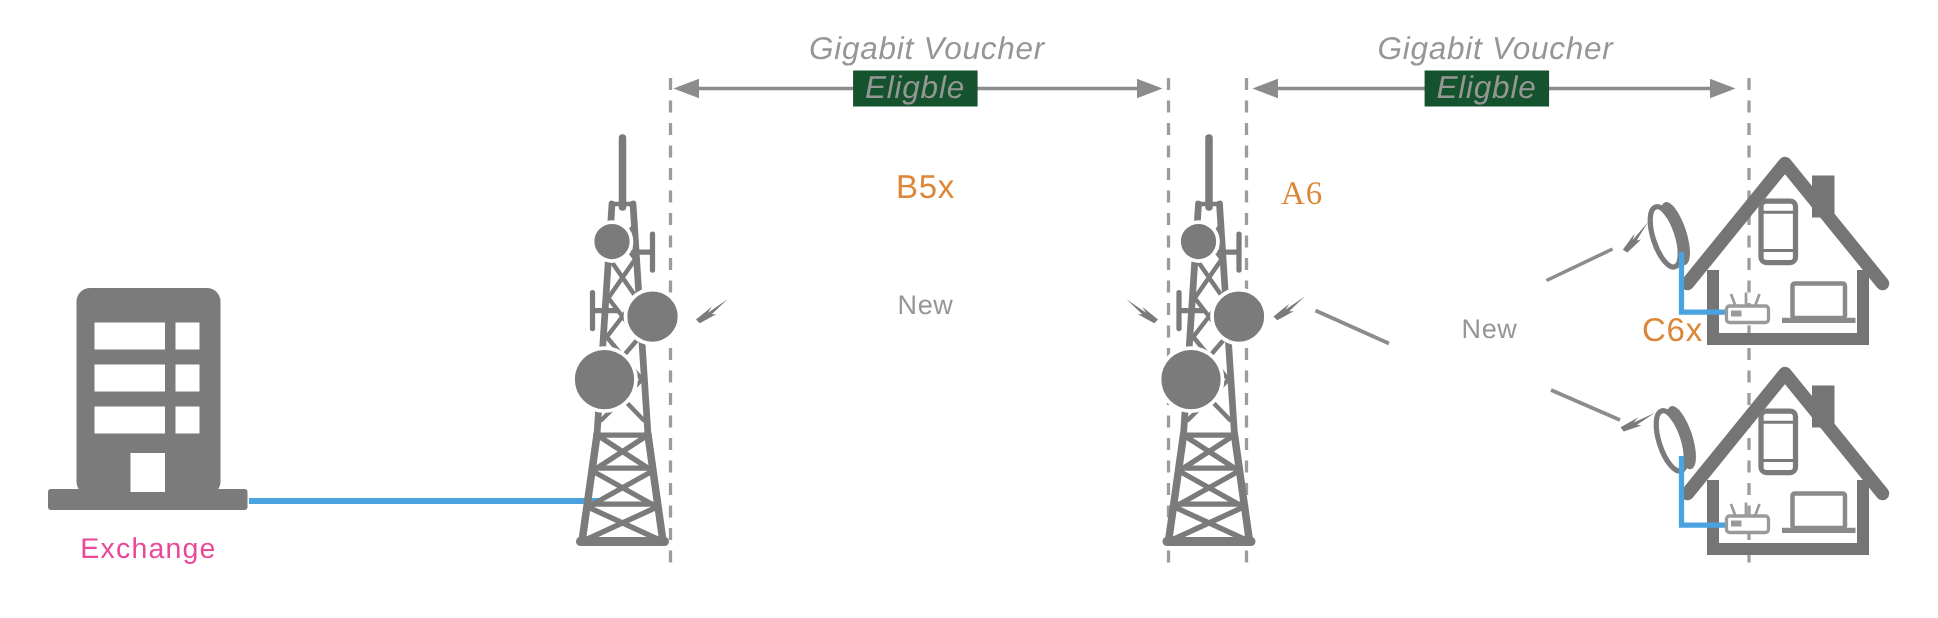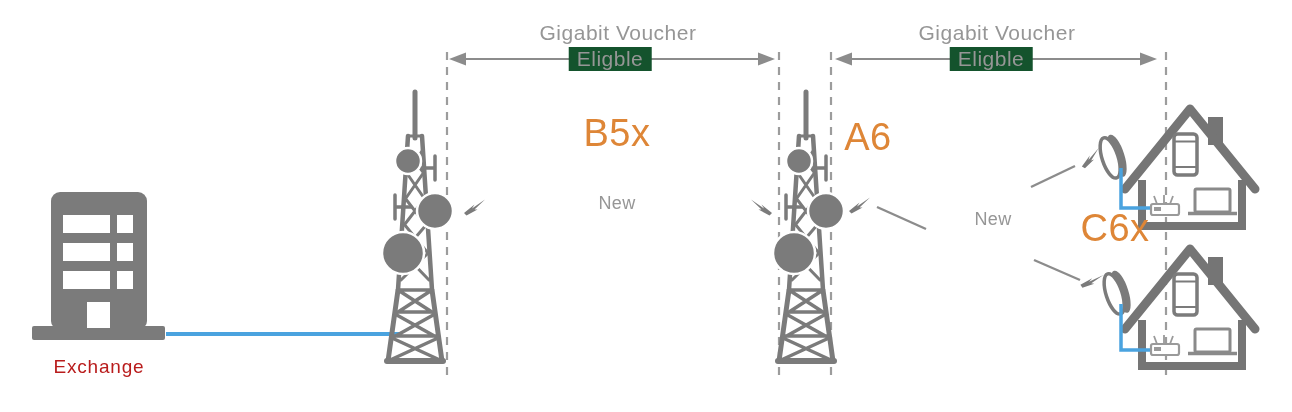--- a/index.html
+++ b/index.html
@@ -3,25 +3,25 @@
 <meta charset="utf-8">
 <style>
   html,body{margin:0;padding:0;background:#ffffff;}
   .stage{
     position:relative;width:1292px;height:412px;background:#ffffff;overflow:hidden;
     font-family:"Liberation Sans", sans-serif;
   }
   .stage svg{position:absolute;left:0;top:0;}
   .lbl{position:absolute;transform:translateX(-50%);white-space:nowrap;line-height:1.15;}
   .lbl.gray{color:#969696;}
-  .lbl.lg{font-size:21px;letter-spacing:0.5px;}
+  .lbl.lg{font-size:21px;letter-spacing:0.5px;font-style:italic;}
   .lbl.md{font-size:18px;letter-spacing:0.4px;}
   .lbl.onln{background:#14532d;padding:0 8px;}
-  .lbl.orange{color:#de8637;font-size:38px;letter-spacing:0.5px;}
-  .lbl.xch{color:#b91c1c;font-size:19px;letter-spacing:0.8px;}
+  .lbl.orange{color:#de8637;font-size:22px;letter-spacing:0.5px;}
+  .lbl.xch{color:#ec4899;font-size:19px;letter-spacing:0.8px;}
 </style>
 </head>
 <body>
 
 <div class="stage">
 
   <svg width="1292" height="412" viewBox="0 0 1292 412">
     <defs>
 
       <g id="tower" stroke="#7b7b7b" fill="none" stroke-linecap="round">
@@ -119,17 +119,17 @@
     <path d="M1121,168 L1121,208 L1150,208" stroke="#4aa3df" stroke-width="3.5" fill="none"></path>
     <path d="M1121,304 L1121,350 L1150,350" stroke="#4aa3df" stroke-width="3.5" fill="none"></path>
   </svg>
 
   <div class="lbl gray lg" style="left:618px;top:21px;">Gigabit Voucher</div>
   <div class="lbl gray lg onln" style="left:610px;top:47px;">Eligble</div>
   <div class="lbl gray lg" style="left:997px;top:21px;">Gigabit Voucher</div>
   <div class="lbl gray lg onln" style="left:991px;top:47px;">Eligble</div>
   <div class="lbl orange" style="left:617px;top:112px;">B5x</div>
   <div class="lbl gray md" style="left:617px;top:193px;">New</div>
-  <div class="lbl orange" style="left:868px;top:116px;">A6</div>
+  <div class="lbl orange" style="left:868px;top:116px;font-family:Liberation Serif, serif;">A6</div>
   <div class="lbl gray md" style="left:993px;top:209px;">New</div>
   <div class="lbl orange" style="left:1115px;top:207px;">C6x</div>
   <div class="lbl xch" style="left:99px;top:356px;">Exchange</div>
 </div>
 
 </body></html>

